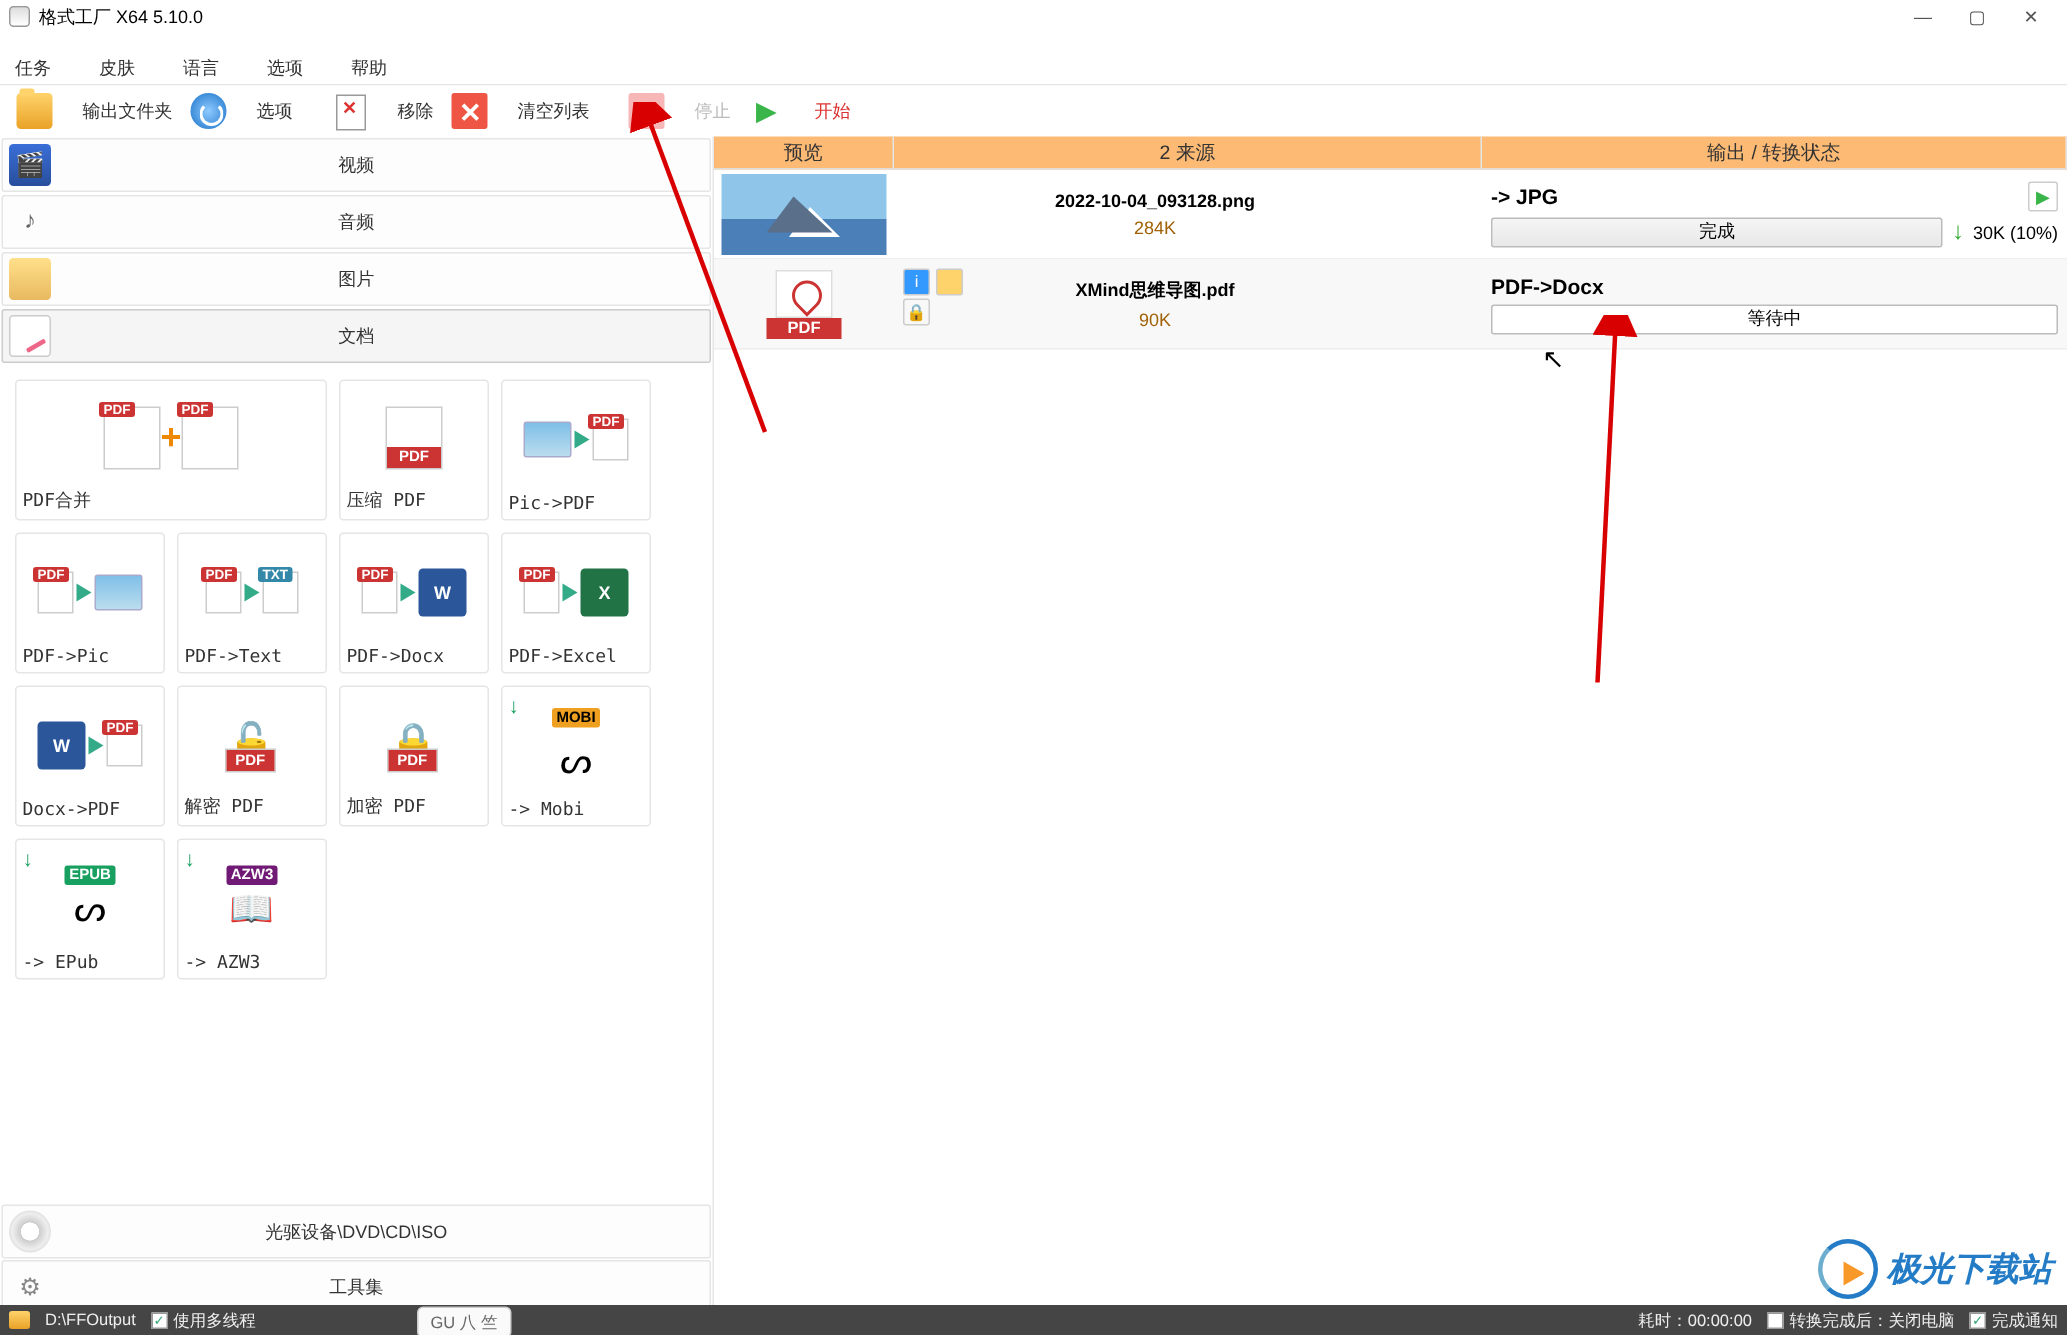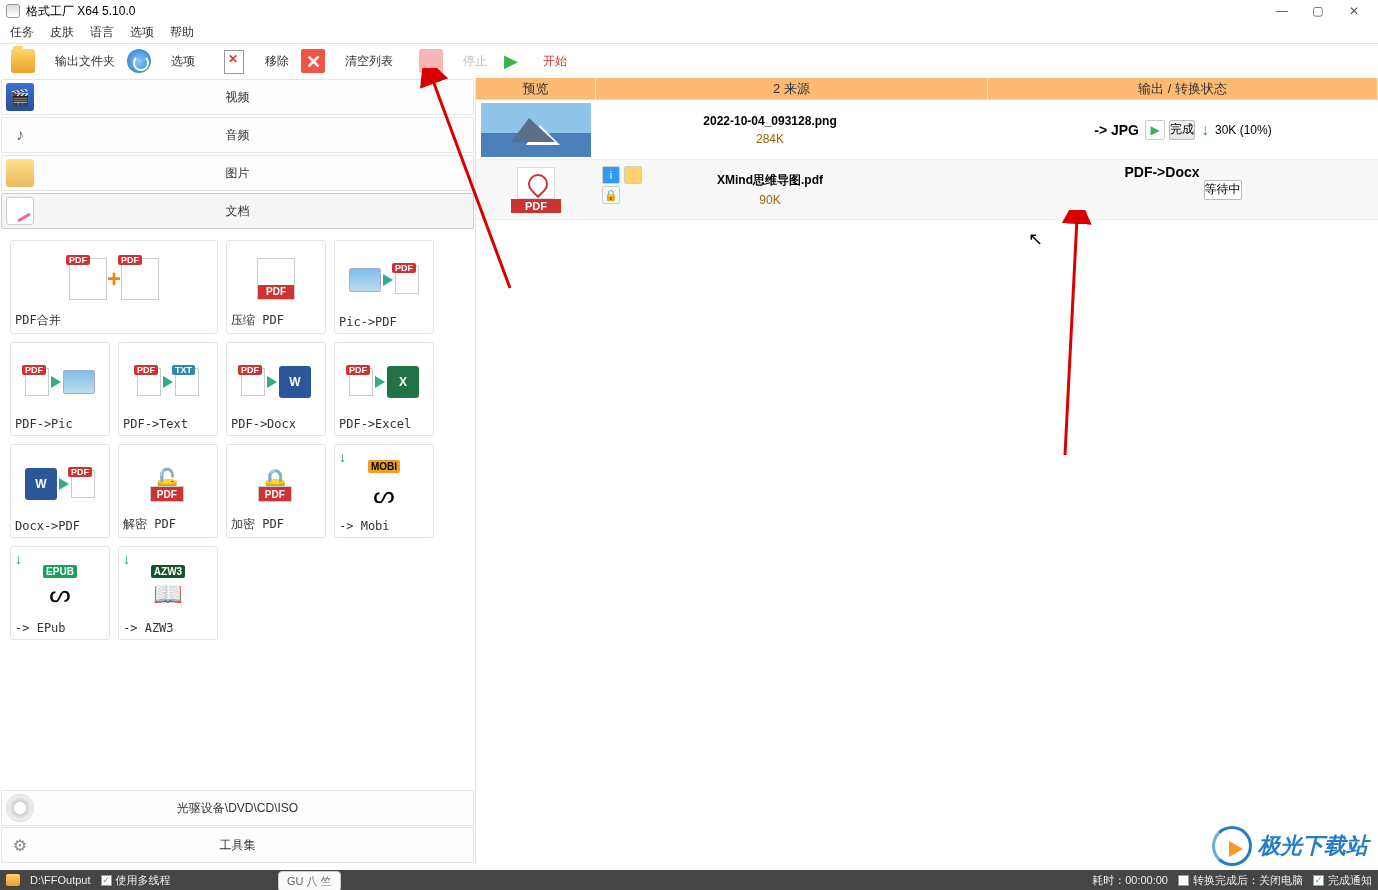--- a/index.html
+++ b/index.html
@@ -6,21 +6,21 @@
 body { margin:0; width:1378px; height:890px; background:#fff; overflow:hidden; position:relative; font-size:12px; }
 
 
 .titlebar { height:22px; display:flex; align-items:center; padding:0 6px; background:#fff; }
 .titlebar .ico { width:14px; height:14px; border:1px solid #999; border-radius:3px; margin-right:6px; background:linear-gradient(#ddd,#fff); }
 .titlebar .title { font-size:12px; color:#000; }
 .titlebar .wincontrols { margin-left:auto; display:flex; }
 .titlebar .wincontrols div { width:36px; height:20px; display:flex; align-items:center; justify-content:center; color:#555; }
 
 
-.menubar { height:22px; display:flex; align-items:center; padding:0 10px; gap:16px; color:#333; border-bottom:1px solid #e5e5e5; }
+.menubar { height:22px; display:flex; align-items:center; padding:0 10px; gap:32px; color:#333; border-bottom:1px solid #e5e5e5;margin-top:13px; }
 .menubar span { cursor:default; }
 
 
 .toolbar { height:34px; display:flex; align-items:center; padding:0 6px; gap:2px; background:#fff; }
 .tbtn { display:flex; align-items:center; height:30px; padding:0 5px; gap:20px; }
 .tbtn .ic { width:24px; height:24px; display:flex; align-items:center; justify-content:center; font-size:18px; }
 .ic-folder { background:linear-gradient(#ffd36b,#e9a227); border-radius:3px; position:relative; }
 .ic-folder::before{content:"";position:absolute;top:-3px;left:2px;width:10px;height:5px;background:#ffd36b;border-radius:2px 2px 0 0;}
 .ic-options { border-radius:50%; background:radial-gradient(circle,#8ecaff,#1a72c8); position:relative;}
 .ic-options::after{content:"";position:absolute;top:6px;left:6px;width:12px;height:12px;border:2px solid #fff;border-top-color:transparent;border-radius:50%;}
@@ -64,21 +64,21 @@
 .pdfbox .tag{position:absolute;top:-4px;left:-4px;background:#c33;color:#fff;font-size:9px;padding:0 3px;border-radius:2px;font-weight:bold;}
 .pdfbox .band{width:100%;height:14px;background:#c33;color:#fff;font-size:10px;font-weight:bold;display:flex;align-items:center;justify-content:center;}
 .arrow{display:inline-block;width:0;height:0;border-top:6px solid transparent;border-bottom:6px solid transparent;border-left:10px solid #3a8;}
 .plus{font-size:24px;color:#e80;font-weight:bold;}
 .imgbox{width:32px;height:24px;background:linear-gradient(#7fbfe8,#bde);border:1px solid #aac;border-radius:2px;}
 .wbox{width:32px;height:32px;background:#2b579a;color:#fff;display:flex;align-items:center;justify-content:center;font-weight:bold;border-radius:3px;}
 .xbox{width:32px;height:32px;background:#217346;color:#fff;display:flex;align-items:center;justify-content:center;font-weight:bold;border-radius:3px;}
 .lock{font-size:26px;}
 .mobi{background:#f0a020;color:#000;font-size:10px;font-weight:bold;padding:1px 3px;border-radius:2px;}
 .epub{background:#18a060;color:#fff;font-size:10px;font-weight:bold;padding:1px 3px;border-radius:2px;}
-.azw{background:#14532d;color:#fff;font-size:10px;font-weight:bold;padding:1px 3px;border-radius:2px;}
+.azw{background:#701a75;color:#fff;font-size:10px;font-weight:bold;padding:1px 3px;border-radius:2px;}
 .arrowdl{color:#18a060;font-size:14px;font-weight:bold;position:absolute;top:4px;left:4px;}
 
 
 .bottomcats { }
 .bottomcats .catrow .cico{border-radius:50%;}
 .ci-dvd{background:radial-gradient(circle,#fff 30%,#ccc 31%,#eee 60%,#bbb);}
 .ci-tool{color:#888;font-size:18px;}
 
 
 .thead { height:22px; display:flex; border-bottom:1px solid #ddd; background:#fdba74;}
@@ -88,21 +88,21 @@
 .th-status{width:390px;}
 
 .trow { display:flex; border-bottom:1px solid #eee; height:60px;}
 .trow.alt{background:#f8f8f8;}
 .trow .c-preview{width:120px;display:flex;align-items:center;justify-content:center;}
 .trow .c-source{flex:1;display:flex;flex-direction:column;align-items:center;justify-content:center;position:relative;}
 .trow .c-source .icons{position:absolute;left:6px;top:6px;display:flex;flex-direction:column;gap:2px;}
 .trow .c-source .icons .sico{width:18px;height:18px;border:1px solid #ccc;border-radius:2px;display:flex;align-items:center;justify-content:center;font-size:11px;}
 .trow .c-source .fname{font-weight:bold;font-size:12px;}
 .trow .c-source .fsize{color:#a16207;margin-top:4px;}
-.trow .c-status{width:390px;display:flex;justify-content:center;padding:4px 6px;gap:4px;margin-left:44px;}
+.trow .c-status{width:390px;display:flex;flex-direction:column;justify-content:center;padding:4px 6px;gap:4px;margin-left:44px;}
 .trow .c-status .outfmt{font-weight:bold;font-size:14px;}
 .trow .c-status .progrow{display:flex;align-items:center;gap:6px;}
 .progbar{flex:1;height:20px;border:1px solid #bbb;border-radius:2px;display:flex;align-items:center;justify-content:center;background:linear-gradient(#f5f5f5,#e8e8e8);}
 .playmini{width:20px;height:20px;border:1px solid #ccc;border-radius:2px;display:flex;align-items:center;justify-content:center;color:#3ab54a;font-size:12px;}
 .dlico{color:#3a3;font-size:16px;}
 
 
 .thumb-photo{width:110px;height:54px;background:linear-gradient(#8ec5e8 55%,#4a7fb8 55%);position:relative;}
 .thumb-photo::after{content:"";position:absolute;bottom:15px;left:30px;width:0;height:0;border-left:18px solid transparent;border-right:26px solid transparent;border-bottom:24px solid #5a6f8a;}
 .thumb-photo::before{content:"";position:absolute;bottom:12px;left:45px;width:0;height:0;border-left:14px solid transparent;border-right:20px solid transparent;border-bottom:20px solid #fff;}

